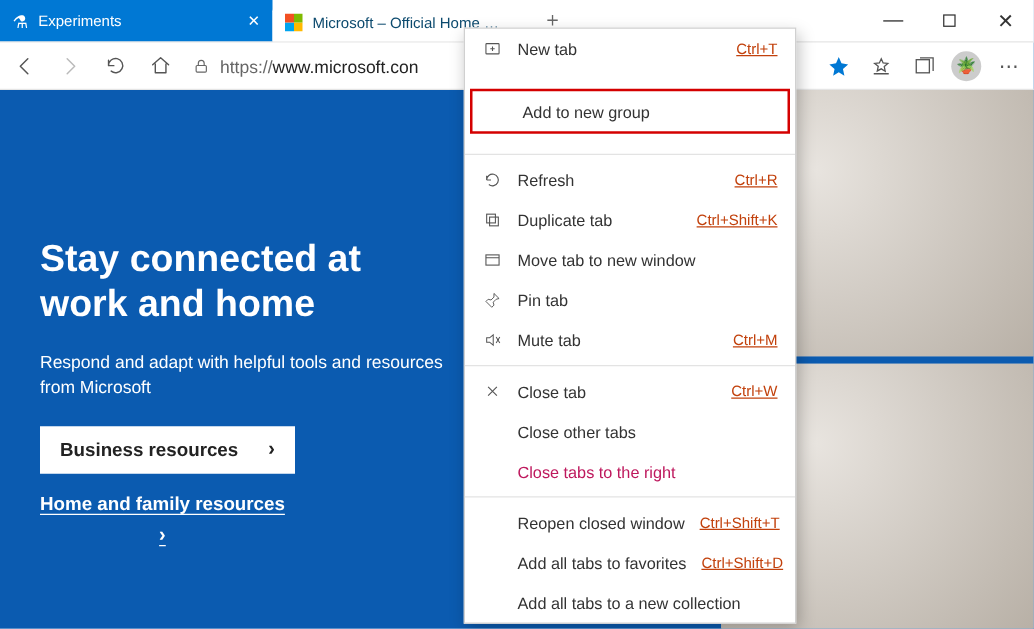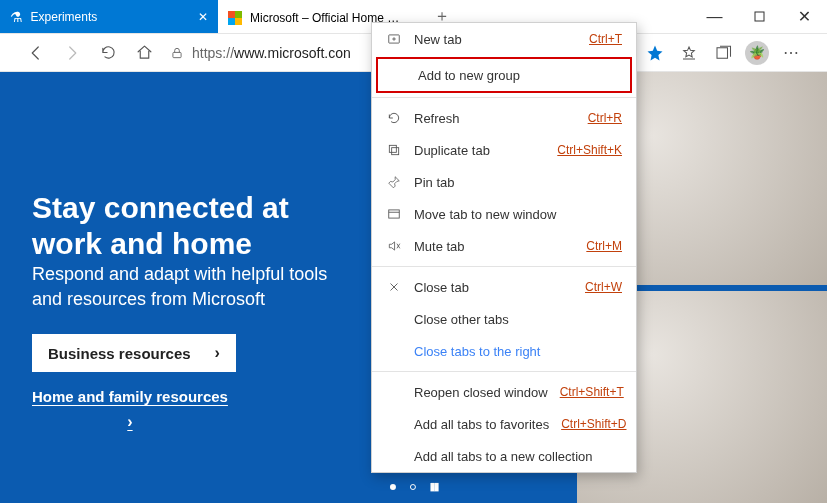--- a/index.html
+++ b/index.html
@@ -3,64 +3,64 @@
 <meta charset="utf-8">
 <style>
   * { margin: 0; padding: 0; box-sizing: border-box; font-family: "Segoe UI", Arial, sans-serif; }
   body { width: 827px; height: 503px; overflow: hidden; background: #fff; position: relative; }
 
   
   .titlebar { height: 34px; background: #fff; display: flex; align-items: stretch; border-bottom: 1px solid #e5e5e5; }
   .tab { display: flex; align-items: center; padding: 0 10px; gap: 8px; font-size: 12px; position: relative; }
   .tab.blue { background: #0078d4; color: #fff; width: 218px; }
   .tab.blue .close-x { margin-left: auto; }
-  .tab.active { background: #fff; color: #000000; width: 210px; border-top-left-radius: 6px; border-top-right-radius: 6px; margin-top: 3px; align-items: center; }
+  .tab.active { background: #fff; color: #0c4a6e; width: 210px; border-top-left-radius: 6px; border-top-right-radius: 6px; margin-top: 3px; align-items: center; }
   .tab-add { width: 28px; display:flex; align-items:center; justify-content:center; color:#666; font-size:16px; }
   .win-controls { margin-left: auto; display:flex; }
   .win-btn { width: 45px; display:flex; align-items:center; justify-content:center; color:#333; }
   .flask { font-size:14px; }
   .tab-favicon { width:14px; height:14px; display:inline-block; background:
      linear-gradient(to right,#f25022 0 50%,#7fba00 50% 100%) top/100% 50% no-repeat,
      linear-gradient(to right,#00a4ef 0 50%,#ffb900 50% 100%) bottom/100% 50% no-repeat; }
 
   
-  .toolbar { height: 38px; display:flex; align-items:center; padding: 0 20px; gap:4px; border-bottom:1px solid #e5e5e5; }
+  .toolbar { height: 38px; display:flex; align-items:center; padding: 0 4px; gap:4px; border-bottom:1px solid #e5e5e5; }
   .tbtn { width:32px; height:32px; display:flex; align-items:center; justify-content:center; color:#555; border-radius:4px; }
   .addr { flex:1; display:flex; align-items:center; gap:8px; padding:0 6px; }
   .addr-text { font-size: 14px; color:#333; }
   .url-host { color:#666; }
   .url-path { color:#222; }
   .right-icons { display:flex; gap:2px; align-items:center; }
   .star-filled { color:#0078d4; }
   .avatar { width:24px; height:24px; border-radius:50%; background:#ccc; display:flex; align-items:center; justify-content:center; font-size:13px;}
 
   
   .page { position:absolute; top:72px; left:0; right:0; bottom:0; background:#0b5bb0; overflow:hidden; }
   .hero { position:absolute; left:32px; top:118px; color:#fff; width: 330px; }
   .hero h1 { font-size: 30px; font-weight:600; line-height:1.2; }
-  .hero p { font-size:18px; line-height:1.4; }
+  .hero p { margin-top:18px; font-size:14px; line-height:1.4; }
   .btn-primary { display:inline-flex; align-items:center; gap:24px; margin-top:22px; background:#fff; color:#222; padding:10px 16px; font-size:15px; font-weight:600; }
   .link-secondary { display:inline-flex; align-items:center; gap:8px; margin-top:16px; color:#fff; font-size:15px; font-weight:600; text-decoration:underline; text-underline-offset:3px;flex-direction:column; }
   .right-images { position:absolute; right:0; top:0; bottom:0; width:250px; display:flex; flex-direction:column; gap:6px; }
   .img-tile { flex:1; background:#d8d4cf; background-image: radial-gradient(circle at 30% 30%, #e8e4df, #b8b0a6); }
   .carousel { position:absolute; bottom:10px; left:50%; transform:translateX(-50%); display:flex; gap:14px; align-items:center; color:#fff; font-size:11px; }
   .dot { width:6px; height:6px; border-radius:50%; background:#fff; }
   .dot.hollow { background:transparent; border:1px solid #fff; width:6px; height:6px; }
   .pause { display:inline-block; letter-spacing:-2px; }
 
   
   .ctx { position:absolute; left:371px; top:22px; width:266px; background:#fff; border:1px solid #d0d0d0; box-shadow: 2px 4px 12px rgba(0,0,0,.25); font-size:13px; color:#333; z-index:50; }
   .ctx-item { display:flex; align-items:center; padding: 8px 14px 8px 14px; gap:12px; }
-  .ctx-item.disabled { color:#3b82f6; }
+  .ctx-item.disabled { color:#be185d; }
   .ctx-icon { width:16px; height:16px; display:flex; align-items:center; justify-content:center; color:#555; flex-shrink:0; }
   .ctx-item.no-icon .ctx-icon { visibility:hidden; }
   .ctx-label { flex:1; white-space:nowrap; }
   .ctx-shortcut { color:#c2410c; font-size:12px;text-decoration:underline; }
   .ctx-sep { height:1px; background:#e3e3e3; margin:4px 0; }
-  .ctx-highlight { border:2px solid #d40000; margin:2px 4px; }
+  .ctx-highlight { border:2px solid #d40000; margin:16px 4px; }
   .ctx-highlight .ctx-item { padding:8px 12px; }
 
   .chev::after { content:"›"; font-size:16px; }
   svg { display:block; }
 </style>
 </head>
 <body>
 
 <div class="titlebar">
   <div class="tab blue">
@@ -205,37 +205,37 @@
           <rect x="4" y="4" width="12" height="12" fill="none" stroke="#555" stroke-width="1.5"></rect>
           <rect x="8" y="8" width="12" height="12" fill="none" stroke="#555" stroke-width="1.5"></rect>
         </svg>
     </span>
     <span class="ctx-label">Duplicate tab</span>
     <span class="ctx-shortcut">Ctrl+Shift+K</span>
   </div>
   <div class="ctx-item">
     <span class="ctx-icon">
       <svg width="14" height="14" viewBox="0 0 24 24">
-          <path d="M14 3l7 7-4 1-4 4 1 4-3 3-8-8 3-3 4 1 4-4z" fill="none" stroke="#555" stroke-width="1.3"></path>
-        </svg>
-    </span>
-    <span class="ctx-label">Pin tab</span>
-  </div>
-  <div class="ctx-item">
-    <span class="ctx-icon">
-      <svg width="14" height="14" viewBox="0 0 24 24">
           <rect x="3" y="5" width="18" height="14" fill="none" stroke="#555" stroke-width="1.5"></rect>
           <path d="M3 9h18" stroke="#555" stroke-width="1.5"></path>
         </svg>
     </span>
     <span class="ctx-label">Move tab to new window</span>
   </div>
   <div class="ctx-item">
     <span class="ctx-icon">
       <svg width="14" height="14" viewBox="0 0 24 24">
+          <path d="M14 3l7 7-4 1-4 4 1 4-3 3-8-8 3-3 4 1 4-4z" fill="none" stroke="#555" stroke-width="1.3"></path>
+        </svg>
+    </span>
+    <span class="ctx-label">Pin tab</span>
+  </div>
+  <div class="ctx-item">
+    <span class="ctx-icon">
+      <svg width="14" height="14" viewBox="0 0 24 24">
           <path d="M4 9v6h4l5 4V5L8 9H4zM17 8l5 8M22 8l-5 8" fill="none" stroke="#555" stroke-width="1.4"></path>
         </svg>
     </span>
     <span class="ctx-label">Mute tab</span>
     <span class="ctx-shortcut">Ctrl+M</span>
   </div>
 
   <div class="ctx-sep"></div>
 
   <div class="ctx-item">

